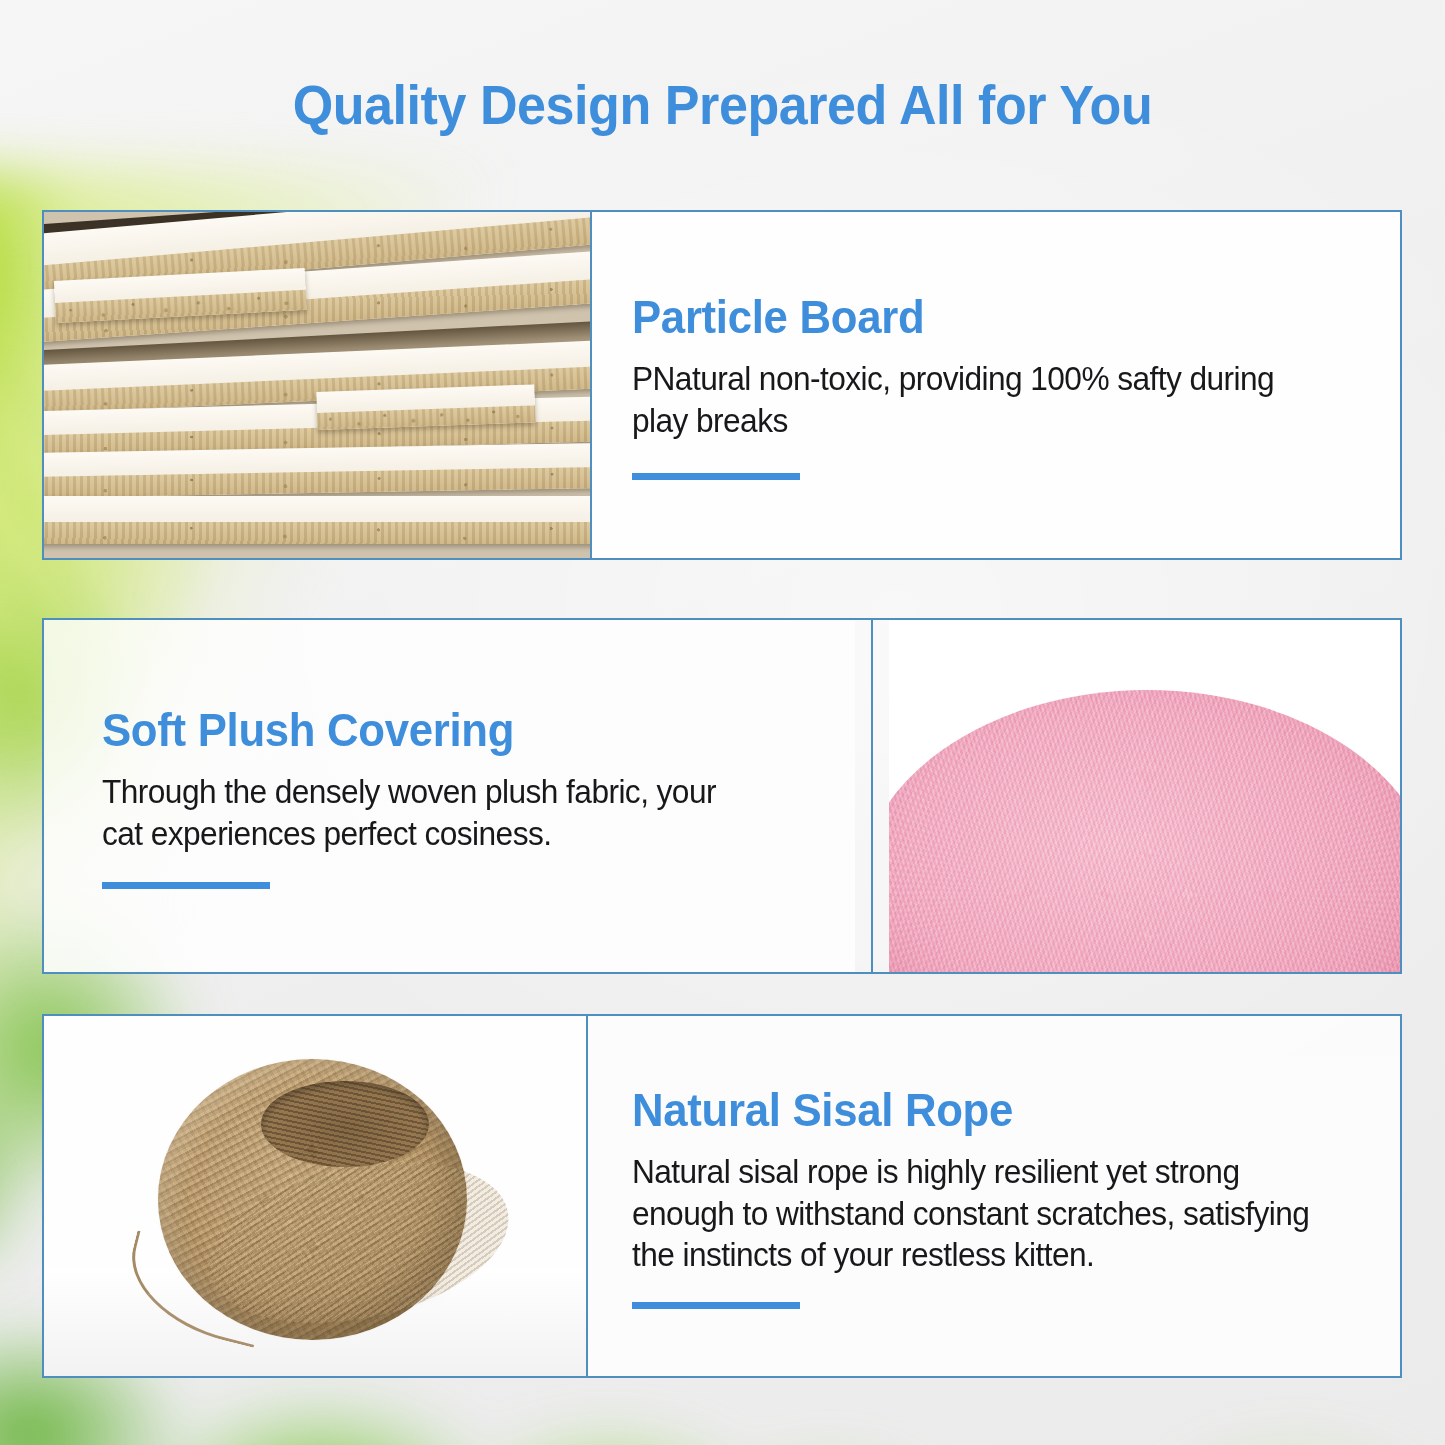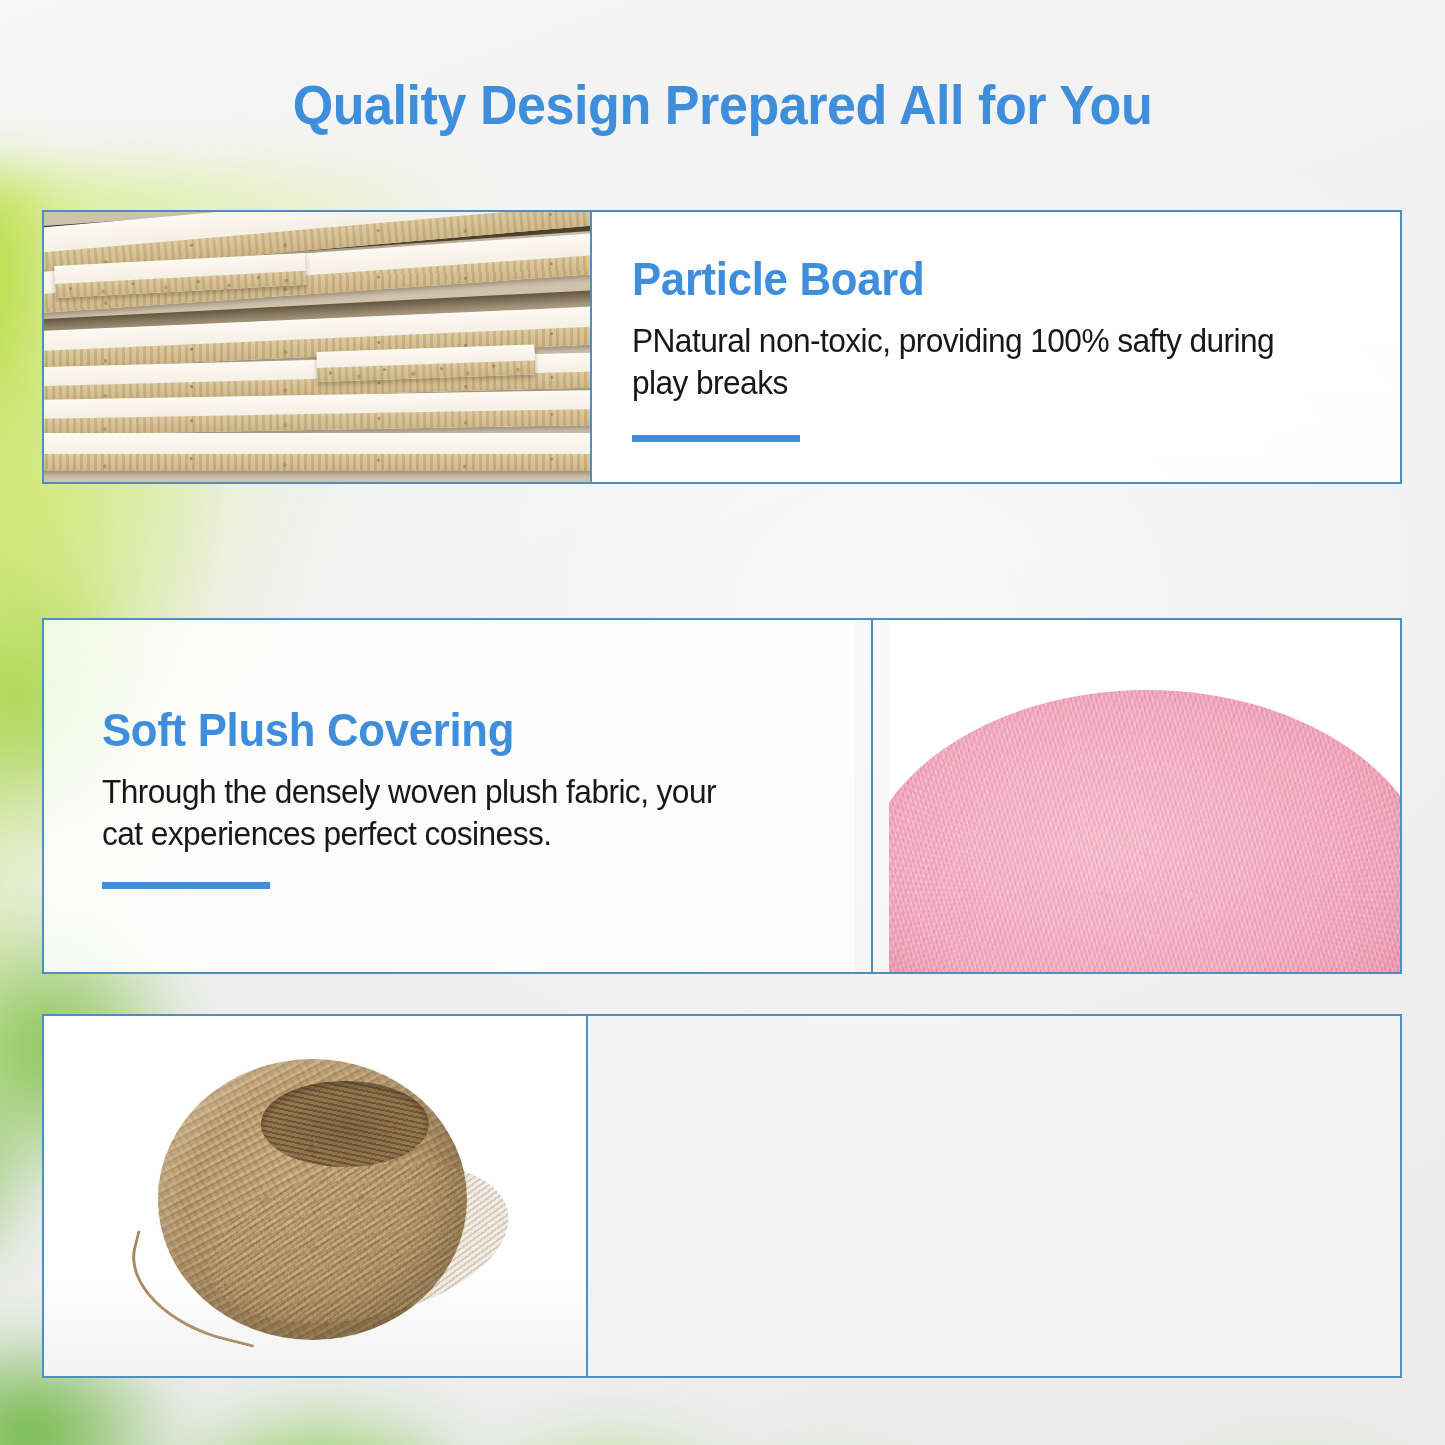--- a/index.html
+++ b/index.html
@@ -241,21 +241,21 @@
   <div class="leafStripes"></div>
   <div class="leafBot"></div>
   <div class="leafBotR"></div>
   <div class="haze"></div>
 </div>
 
 <div id="page">
 
   <div class="title">Quality Design Prepared All for You</div>
 
-  <div class="card" style="left:42px; top:210px; width:1360px; height:274px;">
+  <div class="card" style="left:42px; top:210px; width:1360px; height:350px;">
     <div class="pane imgpane" style="flex:0 0 546px;">
       <div class="pboard">
         <div class="darkstrip"></div>
         <div class="shadowgap" style="top:30%; height:7%; transform:rotate(-5deg);"></div>
         <div class="slab" style="top:8%;  height:17%; transform:rotate(-5deg);">
           <div class="face"></div>
             <div class="edge"></div>
         </div>
         <div class="slab" style="top:24%; height:15%; transform:rotate(-4deg);">
           <div class="face"></div>
@@ -317,15 +317,20 @@
         <div class="ground"></div>
         <div class="shadow"></div>
         <div class="strand"></div>
         <div class="ball"></div>
         <div class="coil"></div>
         <div class="hole"></div>
         <div class="fuzzb"></div>
       </div>
     </div>
     <div class="divider"></div>
+    <div class="pane textpane translucent" style="flex:1 1 auto; padding-left:44px;">
+      <div class="card-head">Natural Sisal Rope</div>
+      <div class="card-body" style="max-width:745px;">Natural sisal rope is highly resilient yet strong enough to withstand constant scratches, satisfying the instincts of your restless kitten.</div>
+      <div class="accent" style="margin-top:26px;"></div>
+    </div>
   </div>
 
 </div>
 
 </body></html>

